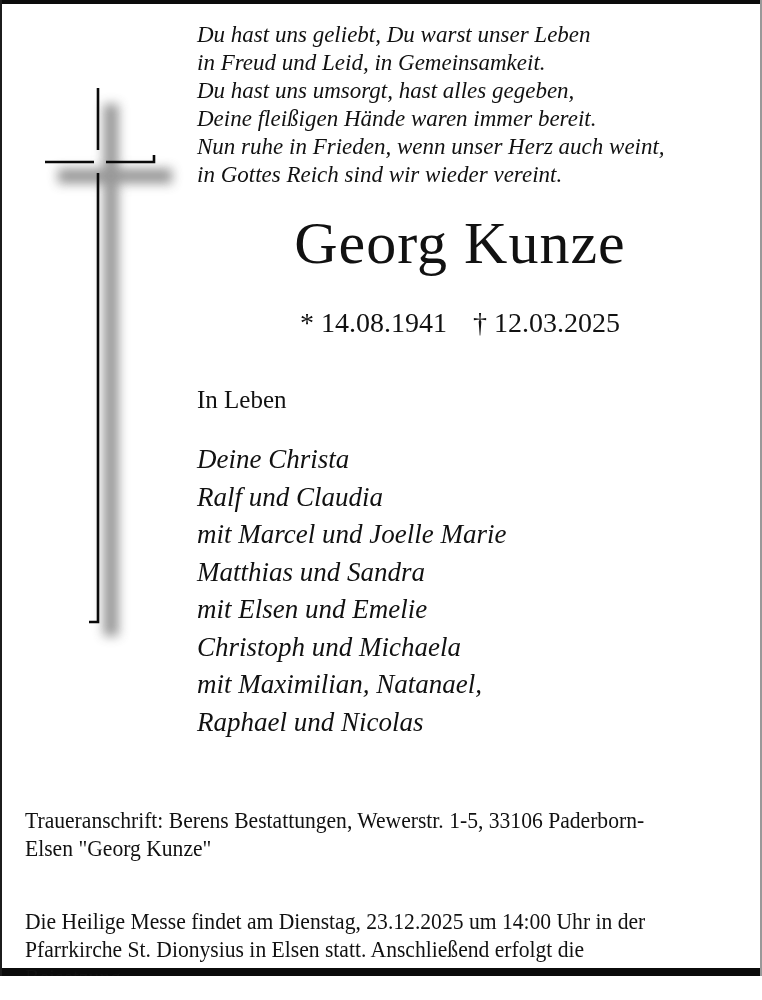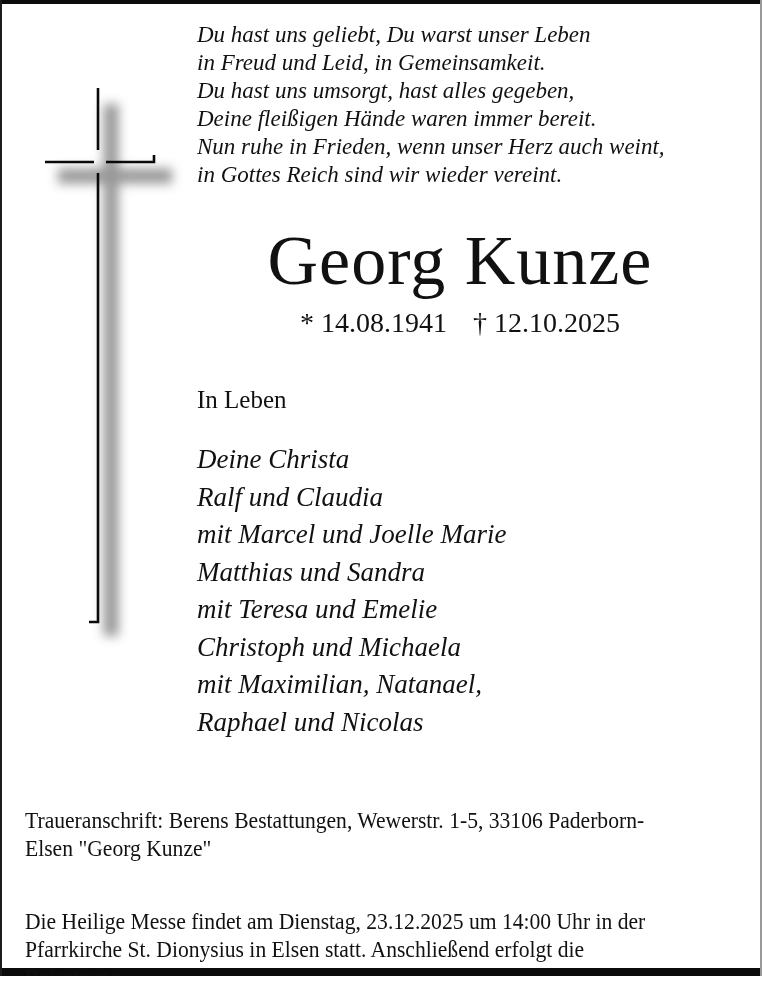--- a/index.html
+++ b/index.html
@@ -17,22 +17,22 @@
   .frame-left{position:absolute;left:0;top:0;bottom:0;width:2px;background:#1c1c1c;}
   .frame-right{position:absolute;right:0;top:0;bottom:0;width:2px;background:#999;}
 
   .poem{
     position:absolute;left:197px;top:21px;
     font-style:italic;font-size:23px;line-height:28px;
     white-space:pre-line;
   }
   .cross{position:absolute;left:30px;top:70px;}
   .name{
-    position:absolute;left:160px;top:226px;width:600px;
-    text-align:center;font-size:70px;line-height:70px;
+    position:absolute;left:160px;top:208px;width:600px;
+    text-align:center;font-size:60px;line-height:70px;
     letter-spacing:1px;
   }
   .dates{
     position:absolute;left:160px;top:308px;width:600px;
     text-align:center;font-size:28px;line-height:30px;
   }
   .dates .death{margin-left:26px;}
   .salutation{
     position:absolute;left:197px;top:385px;
     font-size:25px;line-height:30px;
@@ -80,30 +80,30 @@
   <div class="poem">Du hast uns geliebt, Du warst unser Leben
 in Freud und Leid, in Gemeinsamkeit.
 Du hast uns umsorgt, hast alles gegeben,
 Deine fleißigen Hände waren immer bereit.
 Nun ruhe in Frieden, wenn unser Herz auch weint,
 in Gottes Reich sind wir wieder vereint.</div>
 
   <div class="name">Georg Kunze</div>
 
   <div class="dates">
-    <span>* 14.08.1941</span><span class="death">† 12.10.2025</span>
+    <span>* 14.08.1941</span><span class="death">† 12.03.2025</span>
   </div>
 
   <div class="salutation">In Leben</div>
 
   <div class="family">Deine Christa
 Ralf und Claudia
 mit Marcel und Joelle Marie
 Matthias und Sandra
-mit Teresa und Emelie
+mit Elsen und Emelie
 Christoph und Michaela
 mit Maximilian, Natanael,
 Raphael und Nicolas</div>
 
   <div class="footer">
     <p class="p1">Traueranschrift: Berens Bestattungen, Wewerstr. 1-5, 33106 Paderborn-
 Elsen "Georg Kunze"</p>
     <p class="p2">Die Heilige Messe findet am Dienstag, 23.12.2025 um 14:00 Uhr in der
 Pfarrkirche St. Dionysius in Elsen statt. Anschließend erfolgt die
 Beisetzung.</p>

